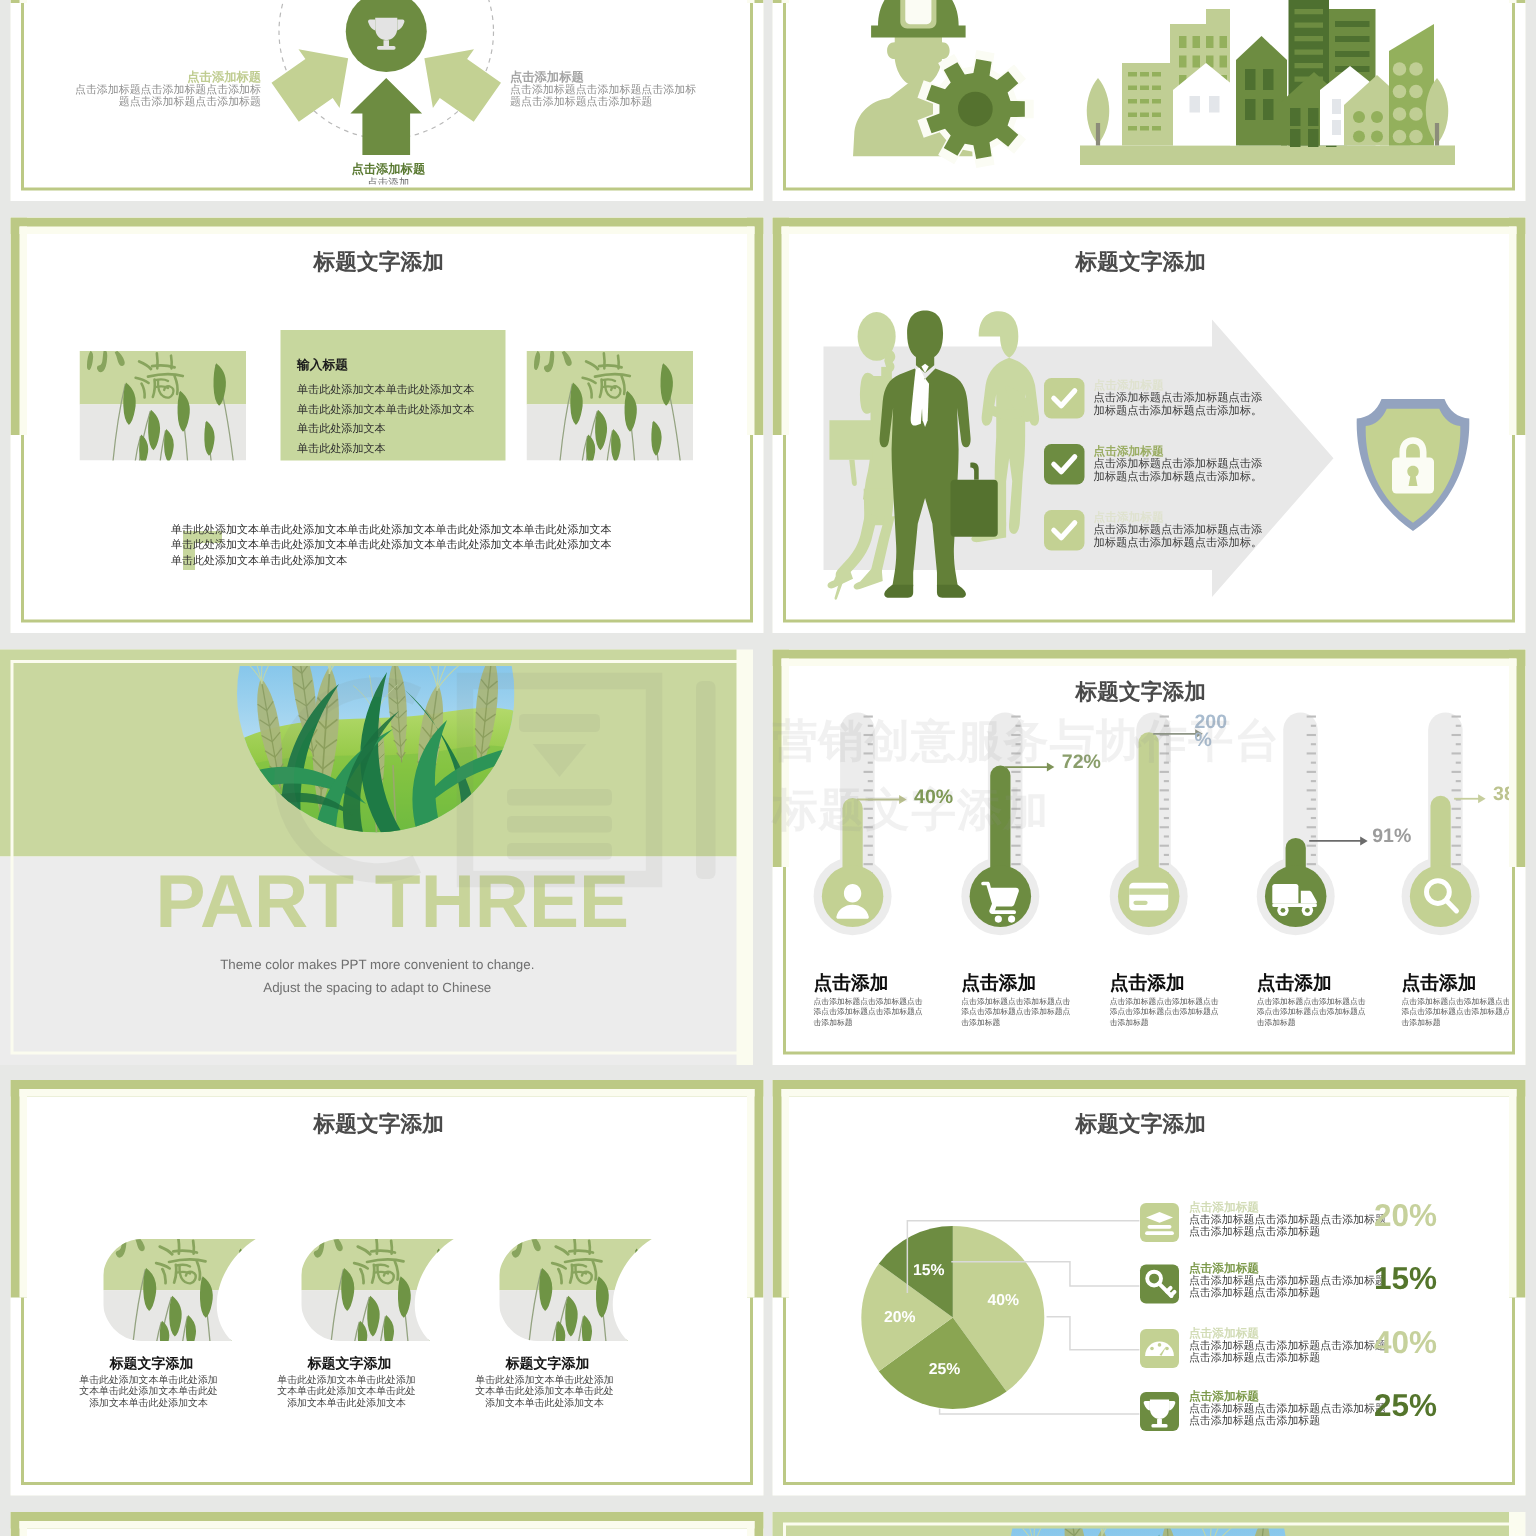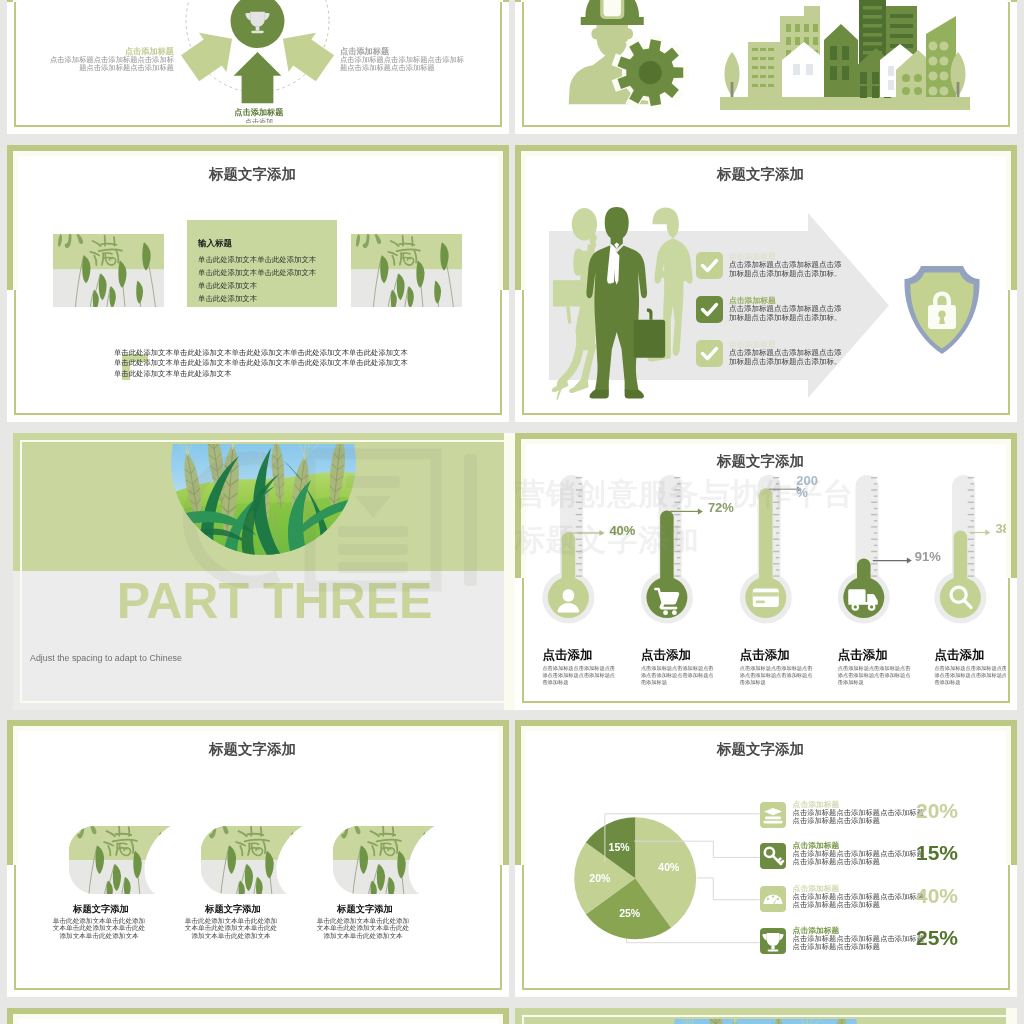--- a/index.html
+++ b/index.html
@@ -373,21 +373,21 @@
             <path d="M21.5 7.5 H56.5 C59.5 14.5 64.5 18.5 70.5 19 C71.3 46 60 69 39 83.5 C18 69 6.7 46 7.5 19 C13.5 18.5 18.5 14.5 21.5 7.5 Z" fill="#c4d291"></path>
             <path d="M30 36.5 C30 30 33.8 26.5 39 26.5 C44.2 26.5 48 30 48 36.5 V41 H43.6 V36.5 C43.6 32.6 41.8 30.8 39 30.8 C36.2 30.8 34.4 32.6 34.4 36.5 V41 H30 Z" fill="#fbfcf4"></path>
             <rect x="25" y="40" width="28" height="24" rx="3" fill="#fbfcf4"></rect>
             <path d="M39 45.5 C41.4 45.5 42.8 47.2 42.8 49.3 C42.8 50.8 42 52 40.8 52.7 L42 59 H36 L37.2 52.7 C36 52 35.2 50.8 35.2 49.3 C35.2 47.2 36.6 45.5 39 45.5 Z" fill="#c4d291"></path>
           </svg>
         </div>
       </div>
       <div class="thinrect" style="border-color:#bcc985"></div>
       <div class="bandtop"></div>
     </div>
-    <div class="slide" style="left:13px;top:432.5px">
+    <div class="slide" style="left:0;top:432.5px">
       <div class="canvas" style="background:transparent;left:0;top:0;width:502px;height:277px">
         <div class="ab" style="left:-11px;top:-11px;width:502px;height:149px;background:#c9d79f;"></div>
         <div class="ab" style="left:-11px;top:138px;width:502px;height:150px;background:#ececec;"></div>
         <div class="ab" style="left:11px;top:11px;width:480px;height:255px;overflow:hidden">
           <svg class="ab" style="left:147px;top:-74px" width="185" height="185" viewBox="0 0 185 185">
  <defs>
   <clipPath id="wclip">
                 <circle cx="92.5" cy="92.5" r="92.5"></circle>
               </clipPath>
   <linearGradient id="sky" x1="0" y1="0" x2="0" y2="1">
@@ -452,21 +452,22 @@
    <path d="M52 185 C56 156 76 130 104 116 C78 138 66 160 66 185 Z"></path>
    <path d="M120 185 C112 156 120 128 140 110 C130 134 130 160 136 185 Z"></path>
   </g>
   <g fill="#1b6f3f" opacity=".85">
    <path d="M72 185 C66 156 80 124 108 104 C86 128 78 156 84 185 Z"></path>
    <path d="M20 162 C44 154 64 160 78 174 C58 164 40 162 20 168 Z"></path>
   </g>
  </g>
 </svg>
           <div class="ab" style="left:16px;top:131px;font-size:50px;color:#c8d49a;text-align:center;width:469px;font-weight:bold;letter-spacing:0px;line-height:52px;">PART THREE</div>
-          <div class="ab" style="left:6px;top:209px;font-size:8.9px;color:#6f6f6f;width:469px;">Adjust the spacing to adapt to Chinese</div>
+          <div class="ab" style="left:6px;top:194px;font-size:8.9px;color:#6f6f6f;text-align:center;width:469px;">Theme color makes PPT more convenient to change.</div>
+          <div class="ab" style="left:6px;top:209px;font-size:8.9px;color:#6f6f6f;text-align:center;width:469px;">Adjust the spacing to adapt to Chinese</div>
         </div>
       </div>
       <div class="thinrect" style="border-color:#fbfcef"></div>
     </div>
     <div class="slide" style="left:515px;top:432.5px">
       <div class="canvas" style="background:#fff;left:0;top:0;width:502px;height:277px">
         <div class="ab" style="left:11px;top:11px;width:480px;height:255px;overflow:hidden">
           <div class="ab" style="left:0;top:8.5px;width:469px;text-align:center;font-size:14.5px;font-weight:bold;color:#4a4a4a">标题文字添加</div>
           <svg class="ab" style="left:0;top:0" width="480" height="255" viewBox="0 0 480 255">
             <g>

